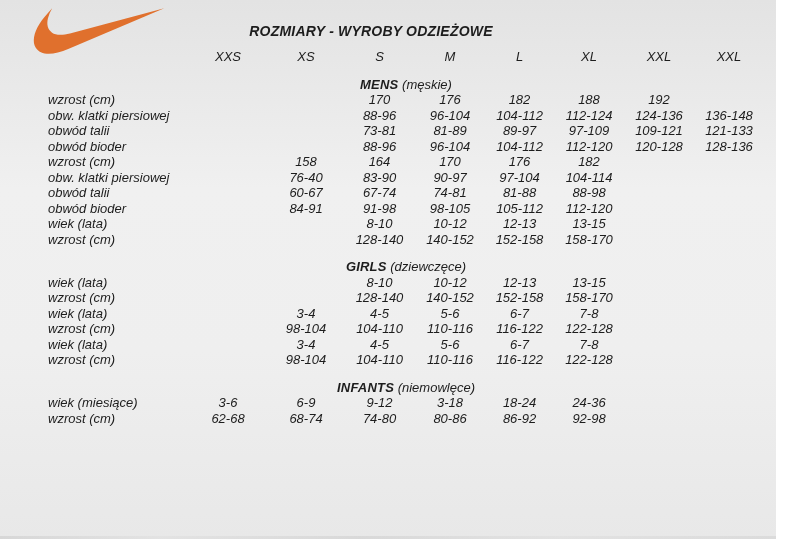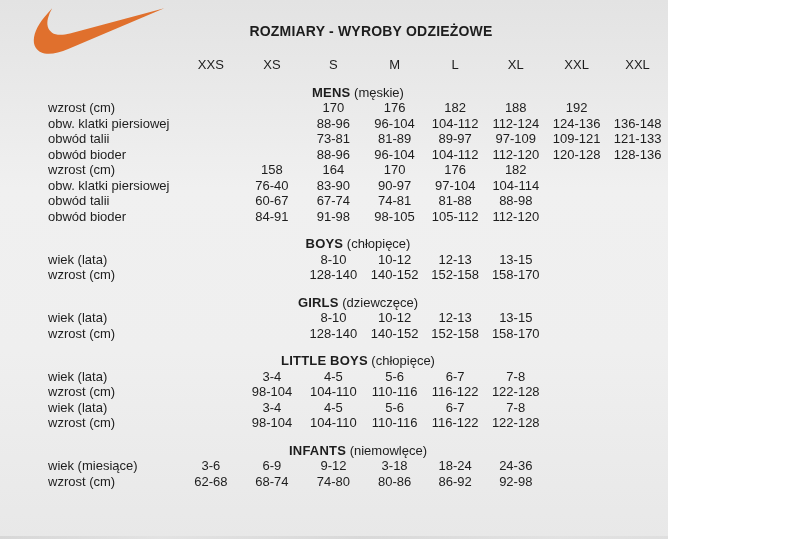--- a/index.html
+++ b/index.html
@@ -1,26 +1,27 @@
 <!DOCTYPE html>
 <html><head>
 <meta charset="utf-8">
 <style>
   html, body {
     margin: 0;
     padding: 0;
   }
   .page {
     position: relative;
-    width: 668px;
+    width: 776px;
     height: 539px;
     background: linear-gradient(180deg, #e3e3e3 0%, #f0f0f0 35%, #efefef 65%, #e8e8e8 100%);
     font-family: "Liberation Sans", sans-serif;
     color: #1d1d1d;
     overflow: hidden;
+    font-style: italic;
   }
   .logo {
     position: absolute;
     top: 6px;
     left: 30px;
     width: 138px;
     height: 50px;
   }
   .logo svg {
     width: 100%;
@@ -32,21 +33,21 @@
     top: 23px;
     left: 0;
     width: 742px;
     text-align: center;
     font-size: 14px;
     font-weight: bold;
     letter-spacing: 0.2px;
   }
   table.size-table {
     position: absolute;
-    top: 56px;
+    top: 48px;
     left: 48px;
     border-collapse: collapse;
     table-layout: fixed;
   }
   table.size-table th,
   table.size-table td {
     padding: 0;
     font-size: 13px;
     white-space: nowrap;
     vertical-align: bottom;
@@ -206,23 +207,20 @@
           <td class="row-label">obwód bioder</td>
           <td class="val"></td>
           <td class="val">84-91</td>
           <td class="val">91-98</td>
           <td class="val">98-105</td>
           <td class="val">105-112</td>
           <td class="val">112-120</td>
           <td class="val"></td>
           <td class="val"></td>
         </tr>
-        <tr class="section-row">
-          <td colspan="9"><span class="sec-name">BOYS</span><span> (chłopięce)</span></td>
-        </tr>
         <tr>
           <td class="row-label">wiek (lata)</td>
           <td class="val"></td>
           <td class="val"></td>
           <td class="val">8-10</td>
           <td class="val">10-12</td>
           <td class="val">12-13</td>
           <td class="val">13-15</td>
           <td class="val"></td>
           <td class="val"></td>
@@ -255,23 +253,20 @@
         <tr>
           <td class="row-label">wzrost (cm)</td>
           <td class="val"></td>
           <td class="val"></td>
           <td class="val">128-140</td>
           <td class="val">140-152</td>
           <td class="val">152-158</td>
           <td class="val">158-170</td>
           <td class="val"></td>
           <td class="val"></td>
-        </tr>
-        <tr class="section-row">
-          <td colspan="9"><span class="sec-name">LITTLE BOYS</span><span> (chłopięce)</span></td>
         </tr>
         <tr>
           <td class="row-label">wiek (lata)</td>
           <td class="val"></td>
           <td class="val">3-4</td>
           <td class="val">4-5</td>
           <td class="val">5-6</td>
           <td class="val">6-7</td>
           <td class="val">7-8</td>
           <td class="val"></td>

